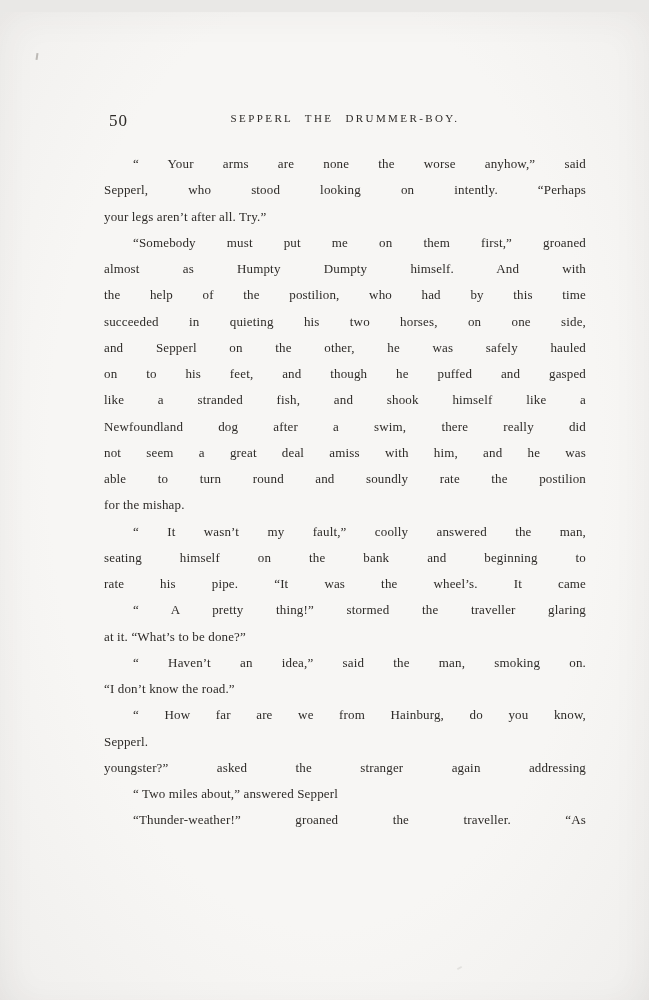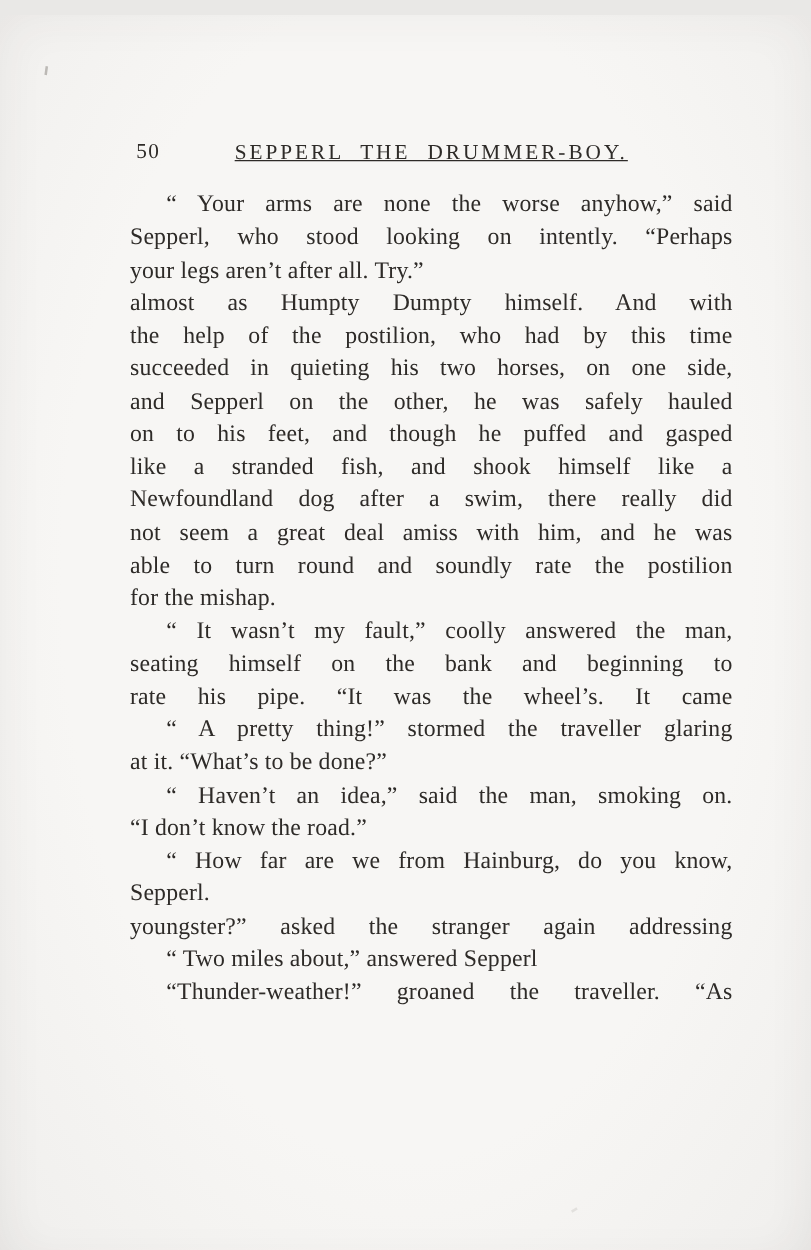--- a/index.html
+++ b/index.html
@@ -28,31 +28,30 @@
     top: 0;
     font-size: 17px;
     letter-spacing: 1px;
   }
   .running-title {
     position: absolute;
     left: 0;
     right: 0;
     top: 1px;
     text-align: center;
-    font-size: 17px;
+    font-size: 11px;
     letter-spacing: 2.4px;
     word-spacing: 7px;
-    text-decoration: underline;
   }
   .body-block {
     position: absolute;
     left: 104px;
     top: 139px;
     width: 482px;
-    font-size: 19px;
+    font-size: 13px;
     line-height: 26.25px;
     letter-spacing: 0.15px;
   }
   .line {
     text-align: justify;
     text-align-last: justify;
   }
   .line.last {
     text-align-last: left;
   }
@@ -72,20 +71,21 @@
 
 <div class="page">
   <div class="header">
     <span class="pagenum">50</span>
     <span class="running-title">SEPPERL THE DRUMMER-BOY.</span>
   </div>
   <div class="body-block" id="text-block">
       <div class="line indent">“ Your arms are none the worse anyhow,” said</div>
       <div class="line">Sepperl, who stood looking on intently.  “Perhaps</div>
       <div class="line last">your legs aren’t after all.   Try.”</div>
+      <div class="line indent">“Somebody must put me on them first,” groaned</div>
       <div class="line">almost as Humpty Dumpty himself.  And with</div>
       <div class="line">the help of the postilion, who had by this time</div>
       <div class="line">succeeded in quieting his two horses, on one side,</div>
       <div class="line">and Sepperl on the other, he was safely hauled</div>
       <div class="line">on to his feet, and though he puffed and gasped</div>
       <div class="line">like a stranded fish, and shook himself like a</div>
       <div class="line">Newfoundland dog after a swim, there really did</div>
       <div class="line">not seem a great deal amiss with him, and he was</div>
       <div class="line">able to turn round and soundly rate the postilion</div>
       <div class="line last">for the mishap.</div>

